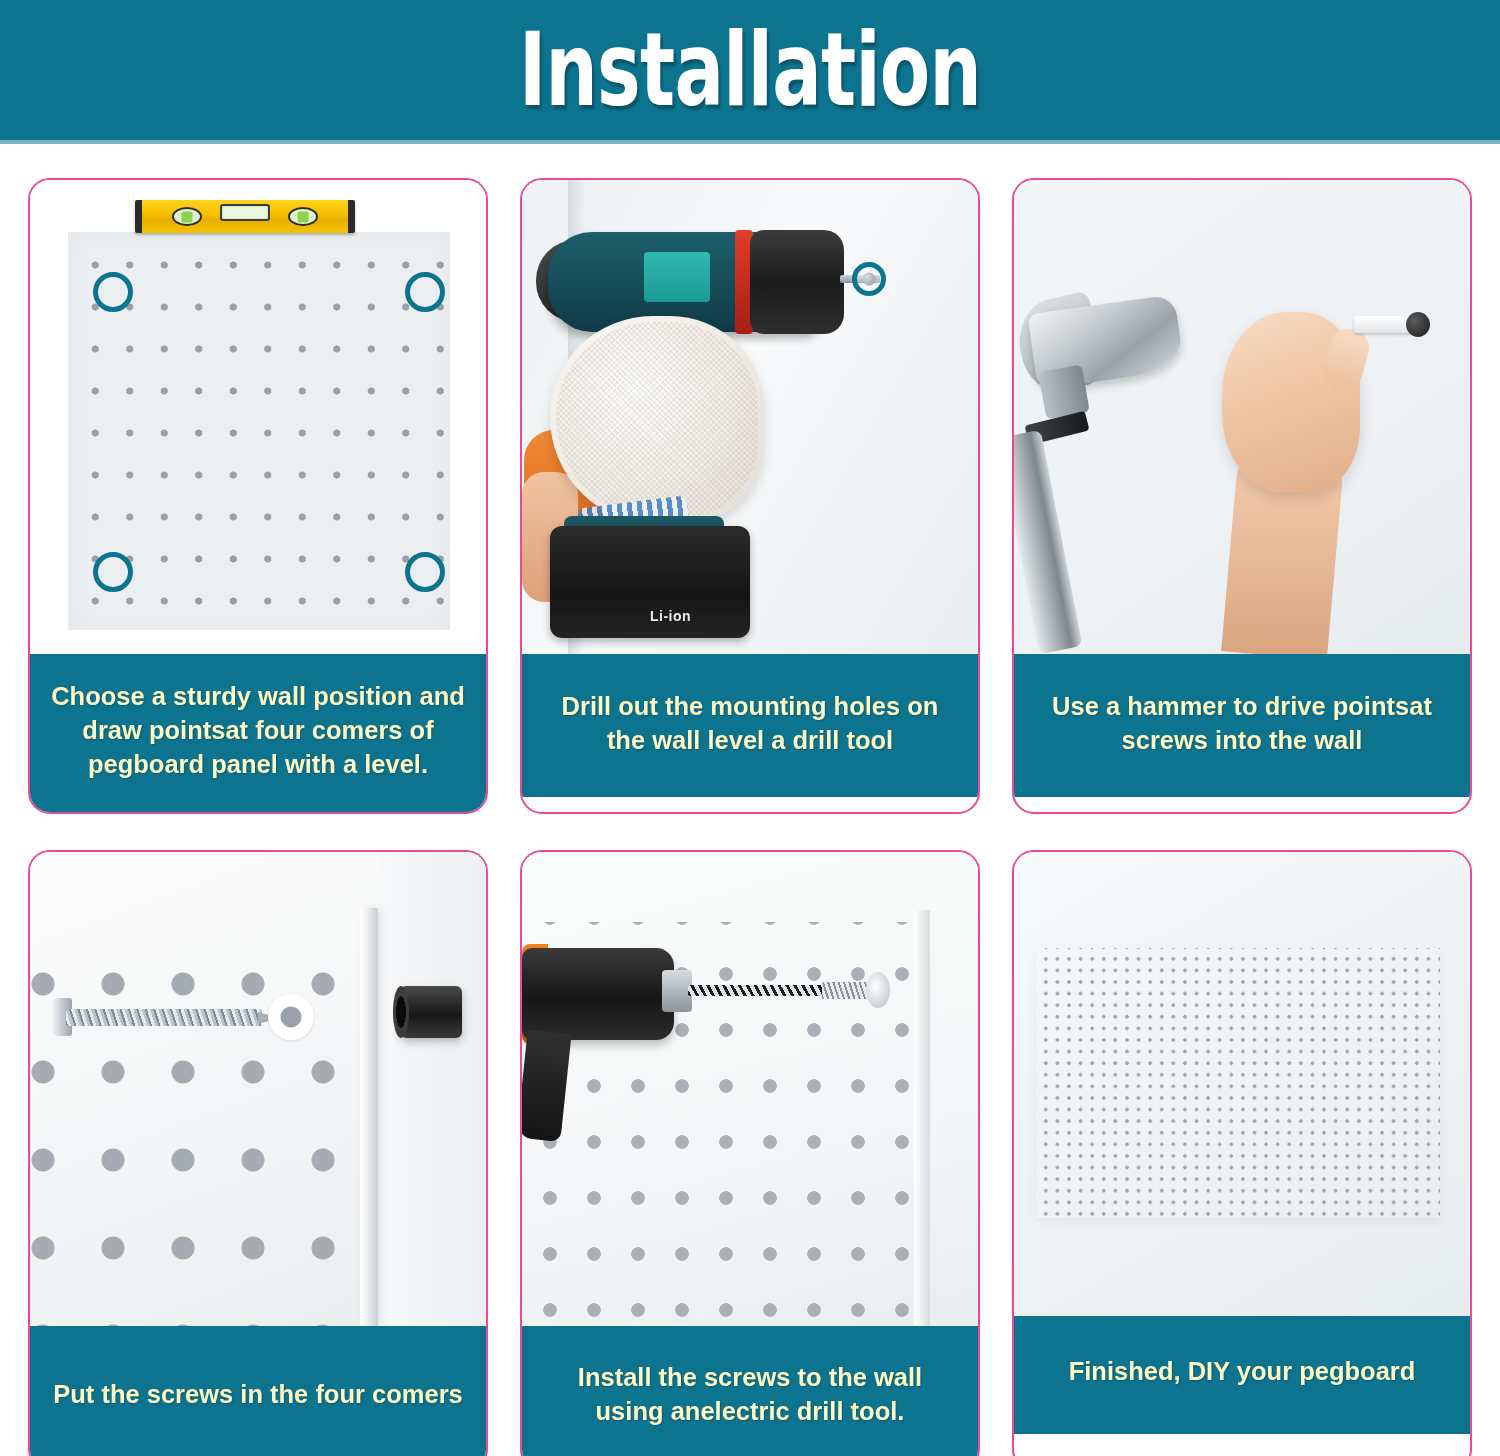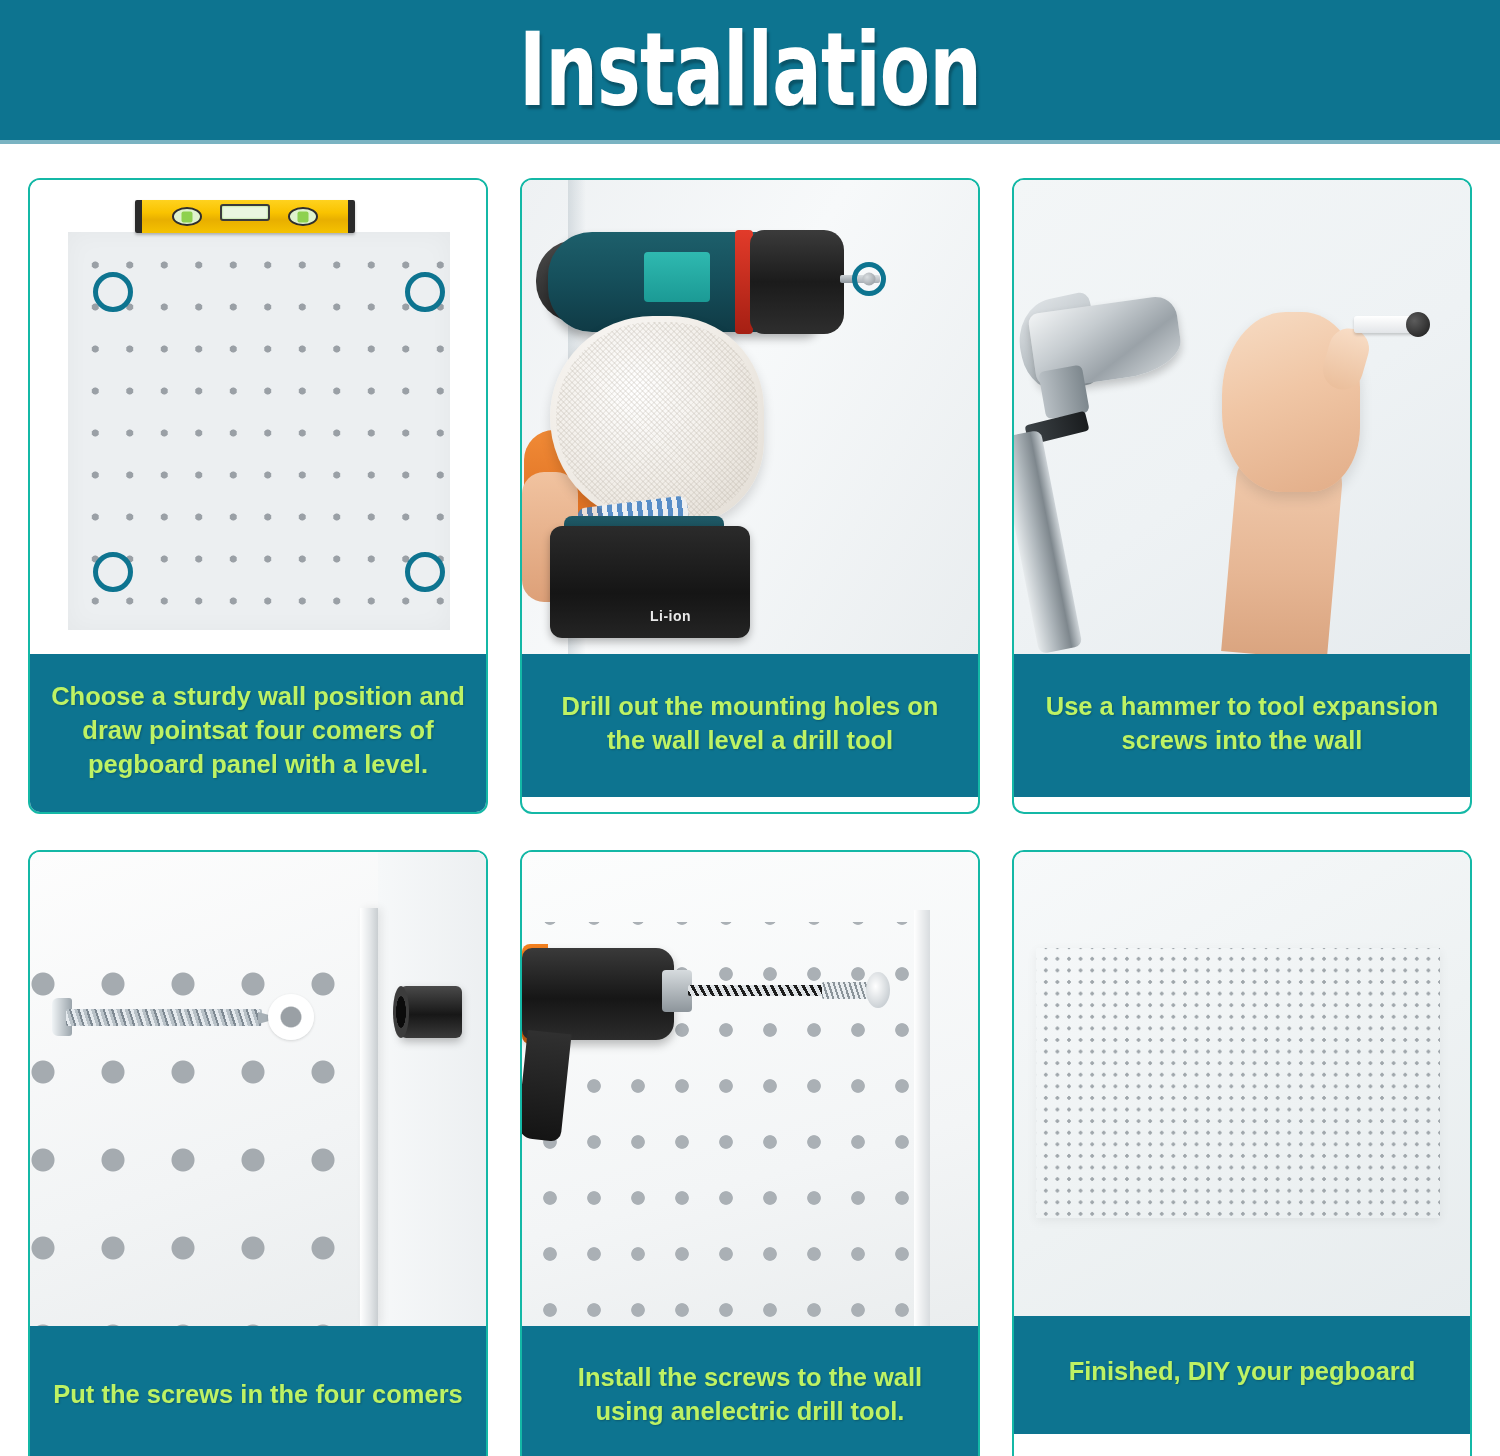--- a/index.html
+++ b/index.html
@@ -57,39 +57,39 @@
     left: 28px;
     top: 178px;
     width: 1444px;
     display: flex;
     flex-wrap: wrap;
     gap: 36px 32px;
   }
 
   .card {
     width: 460px;
-    border: 2px solid #14b8a6;
-    border-radius: 12px;
+    border: 2px solid #ec4899;
+    border-radius: 22px;
     overflow: hidden;
     background: #ffffff;
     display: flex;
     flex-direction: column;
     position: relative;
   }
   .card-media {
     position: relative;
     width: 100%;
     height: 474px;
     overflow: hidden;
     background: #f4f6f7;
   }
   .card-media.tall { height: 464px; }
   .card-caption {
     background: #0d7490;
-    color: #bef264;
+    color: #fef9c3;
     font-size: 25.5px;
     line-height: 1.33;
     font-weight: bold;
     text-align: center;
     padding: 26px 20px 30px 20px;
     min-height: 143px;
     display: flex;
     align-items: center;
     justify-content: center;
     text-shadow: 1px 1px 2px rgba(0,0,0,0.22);
@@ -546,21 +546,21 @@
           <div class="c3-hammer-neck"></div>
           <div class="c3-hammer-collar"></div>
           <div class="c3-hammer-handle"></div>
           <div class="c3-forearm"></div>
           <div class="c3-hand"></div>
           <div class="c3-thumb"></div>
           <div class="c3-anchor"></div>
           <div class="c3-anchor-head"></div>
         </div>
       </div>
-      <div class="card-caption">Use a hammer to tool expansion screws into the wall</div>
+      <div class="card-caption">Use a hammer to drive pointsat screws into the wall</div>
     </div>
 
     <div class="card">
       <div class="card-media">
         <div class="c4-wrap">
           <div class="c4-wall"></div>
           <div class="c4-board"></div>
           <div class="c4-edge"></div>
           <div class="c4-screw-head"></div>
           <div class="c4-screw-shaft"></div>

